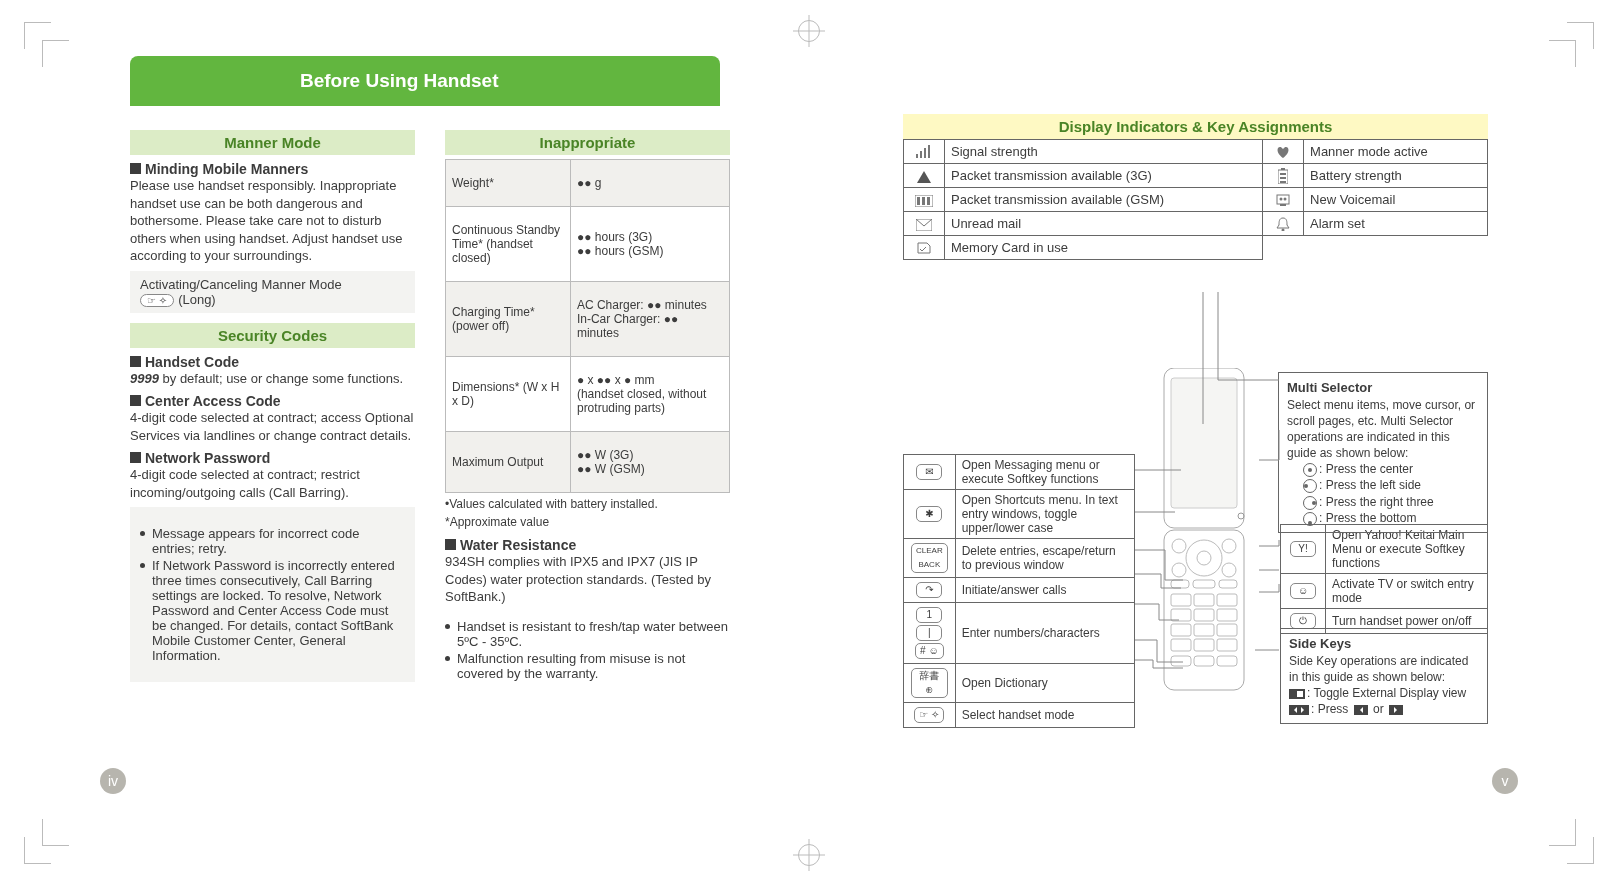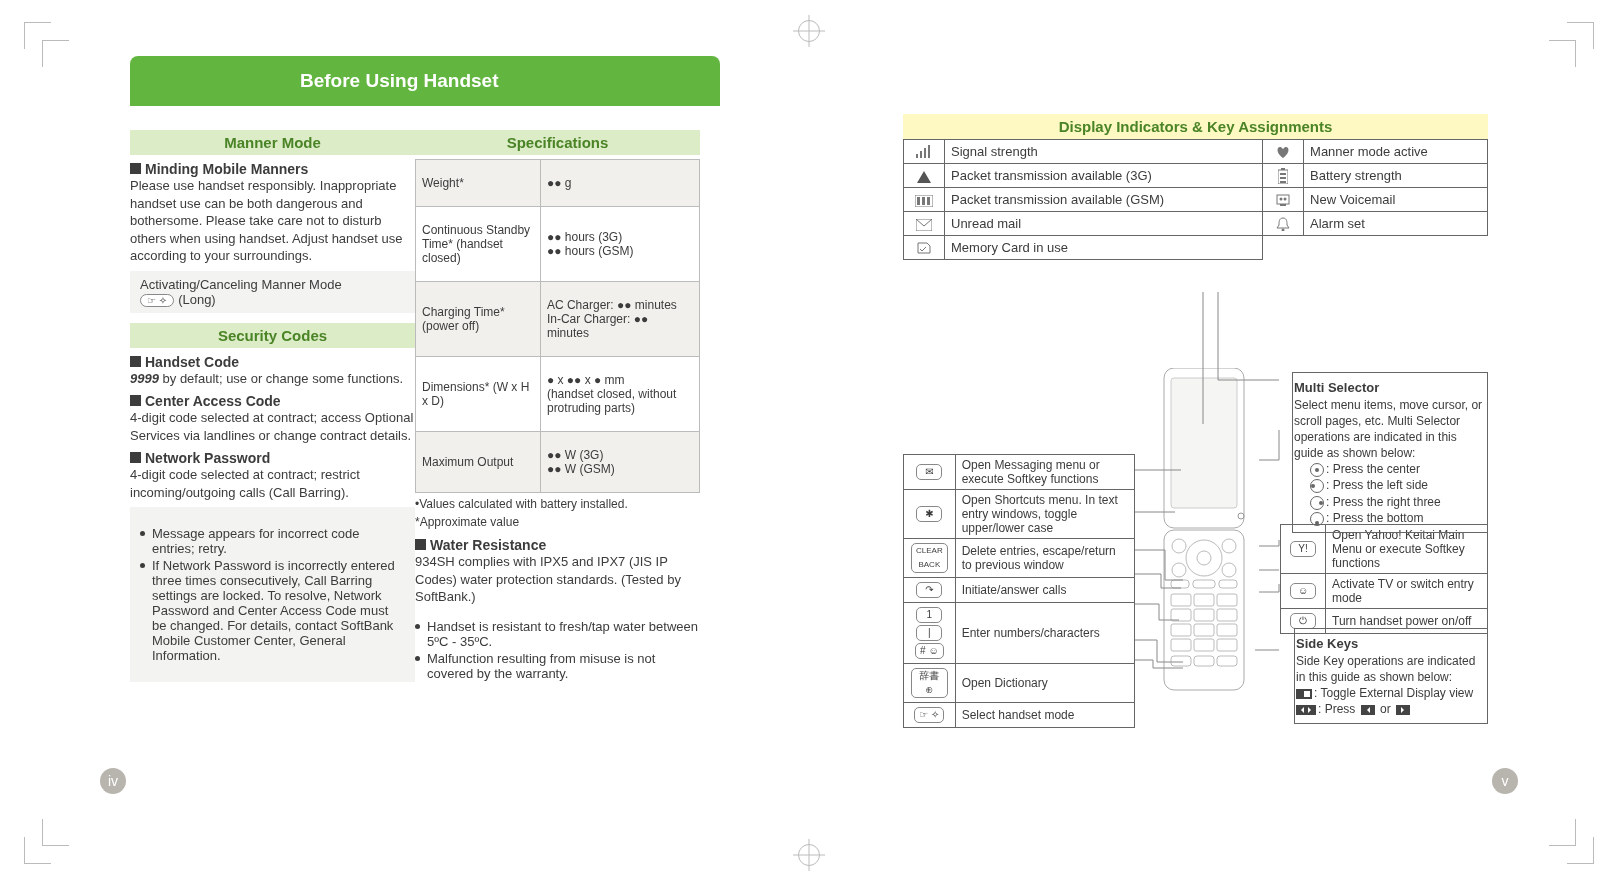--- a/index.html
+++ b/index.html
@@ -23,21 +23,21 @@
   .reg-bot:before{left:50%;top:-6px;width:1px;height:32px;transform:translateX(-50%)}
   .reg-bot:after{top:50%;left:-6px;height:1px;width:32px;transform:translateY(-50%)}
 
   .pg-num{position:absolute;bottom:92px;background:#b7b5ae;color:#fff;font-size:14px;font-weight:normal;width:26px;height:26px;line-height:26px;text-align:center;border-radius:13px}
   .pg-num.left{left:100px}
   .pg-num.right{right:100px}
 
   
   .left-page{position:absolute;left:130px;top:56px;width:610px}
   .tab{background:#62b63f;color:#fff;font-weight:bold;font-size:19px;border-radius:8px 8px 0 0;padding:14px 0 14px 170px;width:420px;margin-bottom:18px}
-  .cols{display:flex;}
+  .cols{display:flex;gap:30px}
   .col{width:285px}
 
   .section-hd{background:#dcecc6;color:#4a8426;font-weight:bold;text-align:center;font-size:15px;padding:4px 0;margin:6px 0 4px}
   .blk{display:flex;align-items:flex-start;gap:4px;font-weight:bold;font-size:14px;margin-top:6px}
   .sqr{width:11px;height:11px;background:#3c3c3c;margin-top:2px;flex:0 0 auto}
   .body{font-size:13px;line-height:1.35}
   .callout{background:#f3f3f1;font-size:13px;padding:6px 10px;margin-top:6px}
   .callout .keycap{display:inline-block;border:1px solid #888;background:#fff;border-radius:7px;font-size:10px;padding:0 6px;margin-right:4px}
   .bul-list{font-size:13px;padding-left:0}
   .bul-list li{list-style:none;position:relative;padding-left:12px;margin:2px 0}
@@ -59,21 +59,21 @@
   .di td.ic{width:28px;text-align:center}
   .di td.ic svg{vertical-align:middle}
 
   
   .key-tbl{position:absolute;font-size:12px;border-collapse:collapse}
   .key-tbl td{border:1px solid #666;padding:3px 6px}
   .key-tbl td.ic2{width:32px;text-align:center}
   .key-tbl.left-keys{left:0;top:194px;width:232px}
   .key-tbl.right-keys{right:0;top:264px;width:208px}
 
-  .info-box{position:absolute;border:1px solid #666;font-size:12px;padding:6px 1px;line-height:1.35}
+  .info-box{position:absolute;border:1px solid #666;font-size:12px;padding:6px 8px;line-height:1.35}
   .info-box .ttl{font-weight:bold;font-size:13px}
   .multi{right:0;top:112px;width:192px}
   .side{right:0;top:368px;width:190px}
   .sel-ic{display:inline-block;width:12px;height:12px;border:1px solid #666;border-radius:50%;position:relative;vertical-align:middle;margin-right:2px}
   .sel-ic:after{content:"";position:absolute;width:4px;height:4px;background:#666;border-radius:50%}
   .sel-center:after{left:4px;top:4px}
   .sel-left:after{left:0;top:4px}
   .sel-right:after{right:0;top:4px}
   .sel-bottom:after{left:4px;bottom:0}
   .side-icon-main{display:inline-block;width:16px;height:10px;background:#444;vertical-align:middle;margin-right:2px;position:relative}
@@ -142,21 +142,21 @@
 
         <div class="callout">
           <ul class="bul-list">
             <li>Message appears for incorrect code entries; retry.</li>
             <li>If Network Password is incorrectly entered three times consecutively, Call Barring settings are locked. To resolve, Network Password and Center Access Code must be changed. For details, contact SoftBank Mobile Customer Center, General Information.</li>
           </ul>
         </div>
       </div>
 
       <div class="col">
-        <div class="section-hd">Specifications</div>
+        <div class="section-hd">Inappropriate</div>
         <table class="spec">
           <tbody id="spec-rows">
               <tr>
                 <td class="lbl">Weight*</td>
                 <td>●● g</td>
               </tr>
               <tr>
                 <td class="lbl">Continuous Standby Time* (handset closed)</td>
                 <td>●● hours (3G)<br>●● hours (GSM)</td>
               </tr>

